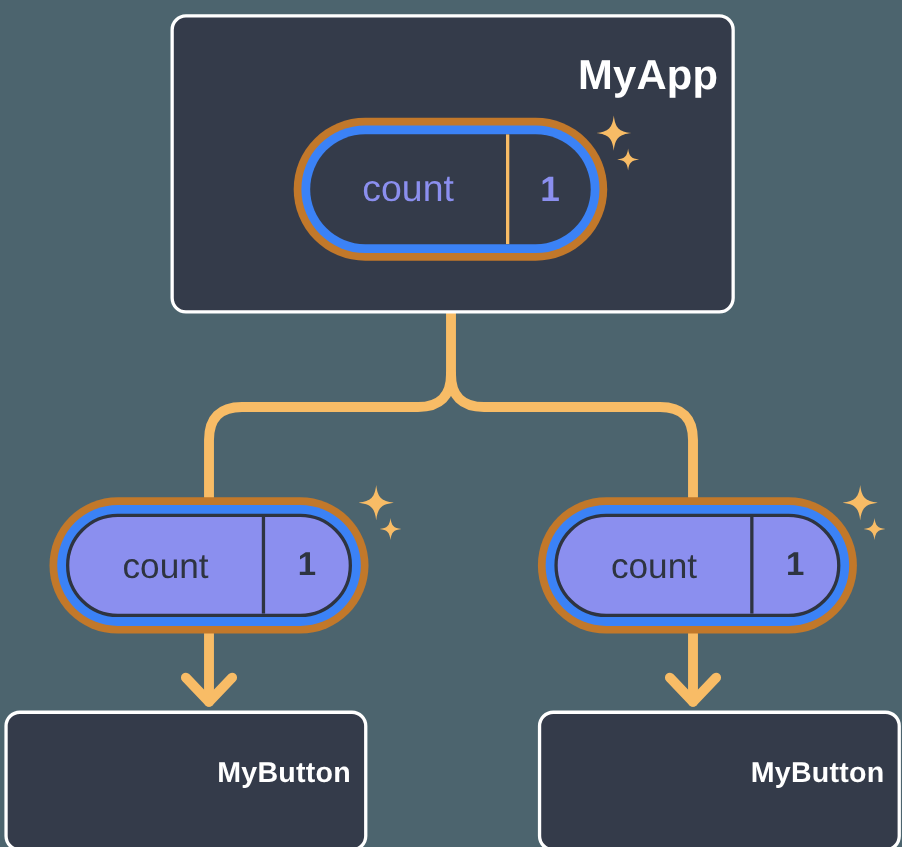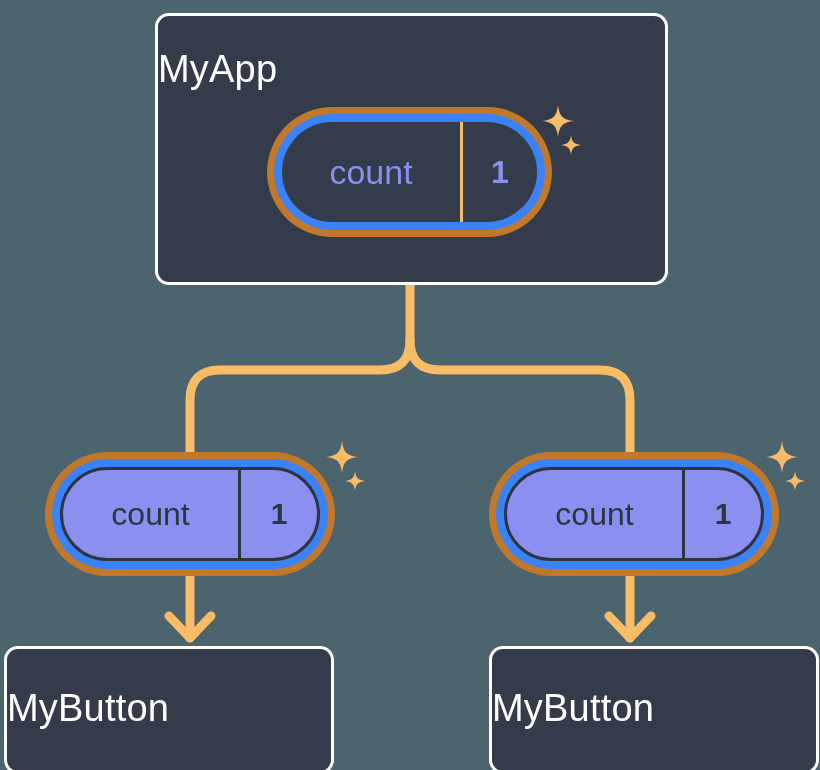--- a/index.html
+++ b/index.html
@@ -31,23 +31,23 @@
     box-sizing: border-box;
     background: #343b4a;
     border: 3px solid #ffffff;
     border-radius: 14px;
     z-index: 3;
   }
   .card-title {
     position: absolute;
     left: 0;
     right: 12px;
-    text-align: left;
+    text-align: right;
     color: #ffffff;
-    font-weight: 400;
+    font-weight: 700;
     letter-spacing: 0.2px;
     white-space: nowrap;
   }
 
   #myapp-card {
     left: 155px;
     top: 13px;
     width: 513px;
     height: 272px;
   }
@@ -55,21 +55,21 @@
     top: 32px;
     font-size: 38px;
   }
 
   .button-card {
     width: 330px;
     height: 128px;
   }
   .button-card .card-title {
     top: 38px;
-    font-size: 38px;
+    font-size: 26px;
   }
   #mybutton-card-left  { left: 4px;   top: 646px; }
   #mybutton-card-right { left: 489px; top: 646px; }
 
   
   .pill {
     position: absolute;
     box-sizing: border-box;
     border-radius: 999px;
     background: #c2782a;          

